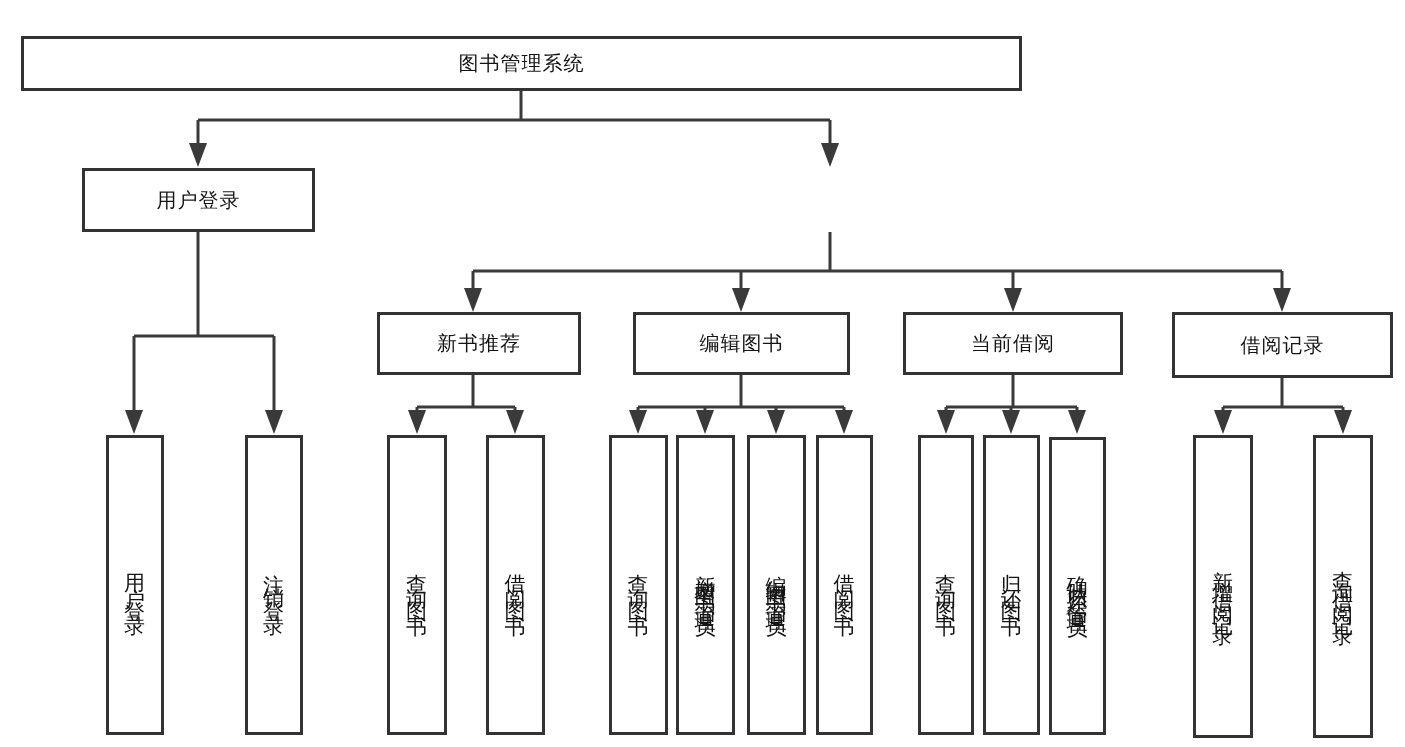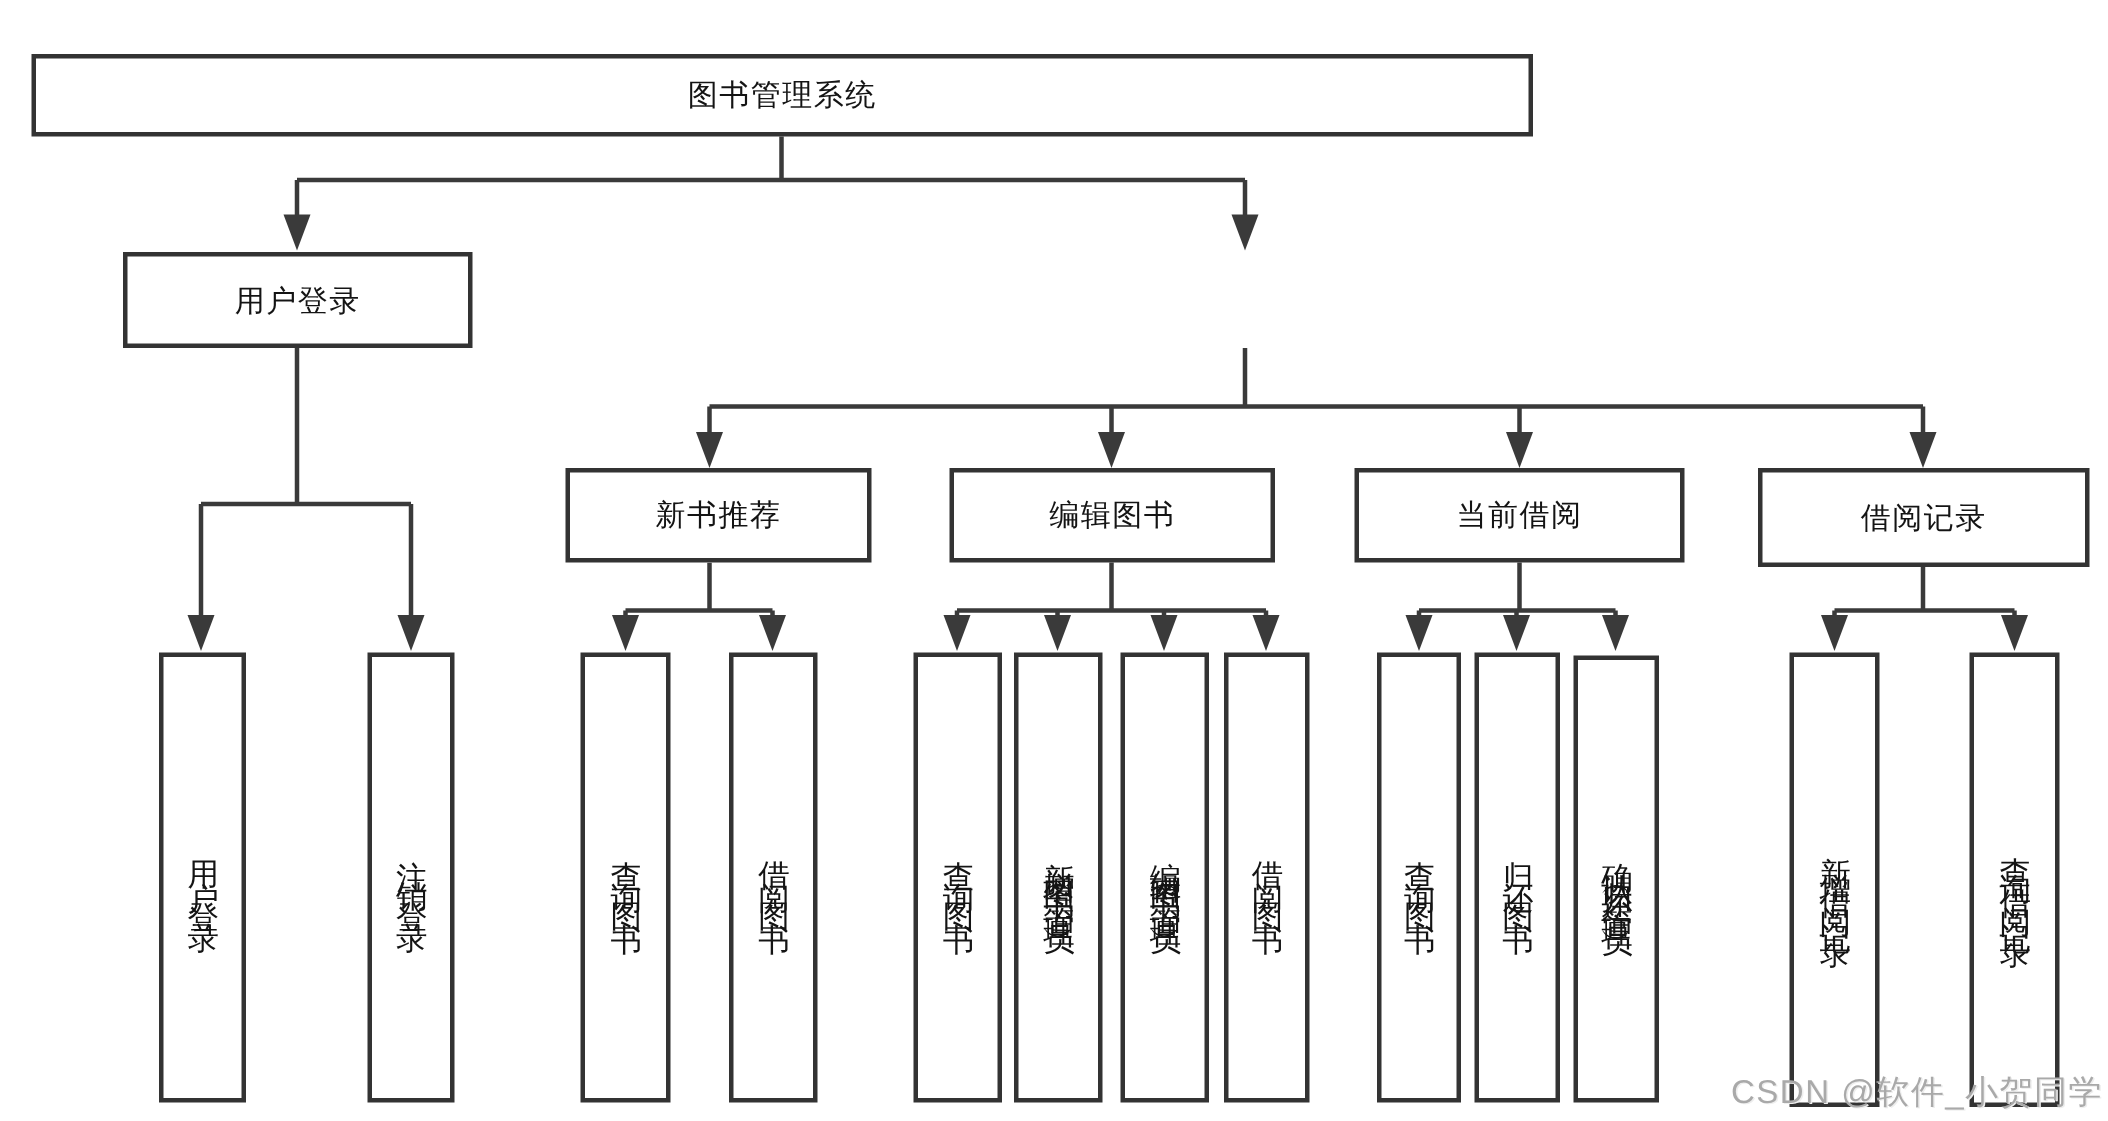--- a/index.html
+++ b/index.html
@@ -126,15 +126,14 @@
   <div class="box v gap-sm" style="left:747px; top:435px; width:59px; height:300px;">编辑图书（管理员）</div>
   <div class="box v gap-lg" style="left:816px; top:435px; width:57px; height:300px;">借阅图书</div>
 
   <div class="box v gap-lg" style="left:918px; top:435px; width:56px; height:300px;">查询图书</div>
   <div class="box v gap-lg" style="left:983px; top:435px; width:57px; height:300px;">归还图书</div>
   <div class="box v gap-sm" style="left:1049px; top:437px; width:57px; height:298px;">确认归还（管理员）</div>
 
   <div class="box v gap-md" style="left:1193px; top:435px; width:60px; height:303px;">新增借阅记录</div>
   <div class="box v gap-md" style="left:1313px; top:435px; width:60px; height:303px;">查询借阅记录</div>
 
-  <div id="watermark">CSDN @软件_小贺同学</div>
 
 </div>
 
 </body></html>

